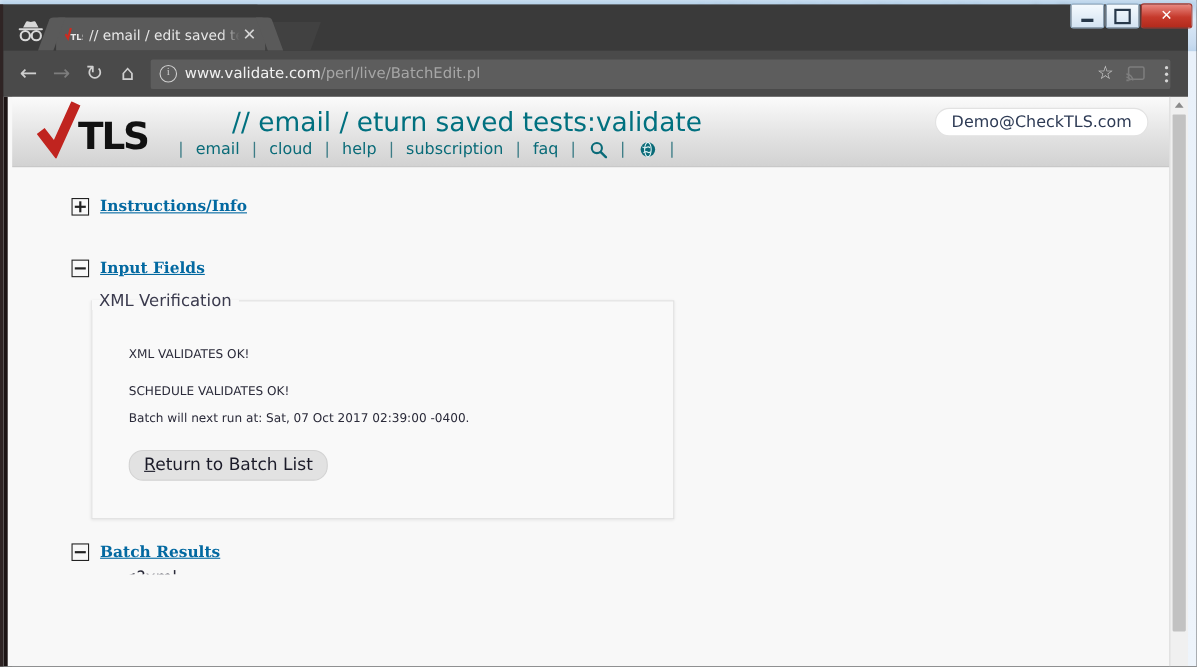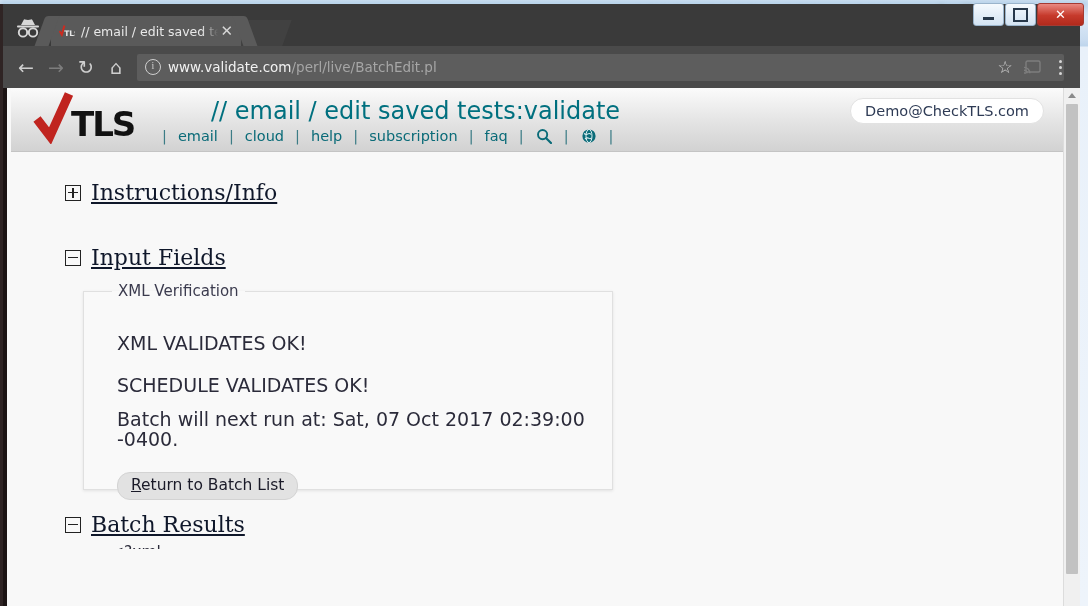--- a/index.html
+++ b/index.html
@@ -196,35 +196,35 @@
   .sec-batch{margin-top:0;}
   .tgl{
     width:16px;height:16px;border:1.6px solid #222;box-sizing:border-box;
     position:relative;flex:0 0 auto;background:#f8f8f8;
   }
   .tgl i{position:absolute;background:#222;}
   .tgl .h{left:2px;right:2px;top:6.4px;height:1.6px;}
   .tgl .v{top:2px;bottom:2px;left:6.4px;width:1.6px;}
   .sec-label{
     font-family:"DejaVu Serif","Liberation Serif",serif;
-    font-size:22px;font-weight:normal;color:#0f172a;
+    font-size:14px;font-weight:bold;color:#0369a1;
     text-decoration:underline;white-space:nowrap;
   }
 
   fieldset.xmlbox{
     position:absolute;left:72px;top:0;width:530px;height:208px;
     border:1px solid #e0e0e0;background:#f9f9f9;
     margin:0;padding:0;box-sizing:border-box;
     box-shadow:0 1px 3px rgba(0,0,0,.09);
   }
   fieldset.xmlbox legend{
-    padding:0 6px;margin-left:28px;color:#3b3b4e;font-size:15px;
+    padding:0 6px;color:#3b3b4e;font-size:15px;
   }
   .xmlbox .body{padding:34px 0 0 33px;}
-  .line{color:#2b2b3a;font-size:19px;line-height:1.05;margin-bottom:0;}
+  .line{color:#2b2b3a;font-size:11px;line-height:1.05;margin-bottom:0;}
   .gap-a{height:22px;}
   .gap-b{height:14px;}
   .gap-c{height:22px;}
   .btn-return{
     display:inline-block;background:#e2e2e2;border:1px solid #d3d3d3;
     border-radius:13px;padding:5px 13px 6px 13px;color:#1a1a28;font-size:15.5px;
     line-height:1;
   }
   .btn-return u{text-decoration:underline;}
 
@@ -342,21 +342,21 @@
     <div class="page">
 
       <div class="site-head">
         <div class="logo">
           <svg width="102" height="52" viewBox="0 0 102 52">
             <path d="M4 27 L17 44 L36 2" fill="none" stroke="#c0241f" stroke-width="9" stroke-linecap="butt"></path>
           </svg>
           <span class="tls">TLS</span>
         </div>
 
-        <div class="page-title">// email / edit saved tests:validate</div>
+        <div class="page-title">// email / eturn saved tests:validate</div>
 
         <div class="user-pill">Demo@CheckTLS.com</div>
 
         <div class="navbar">
           <span class="sep">|</span>
 
           <a href="#">email</a>
           <span class="sep">|</span>
 
           <a href="#">cloud</a>

